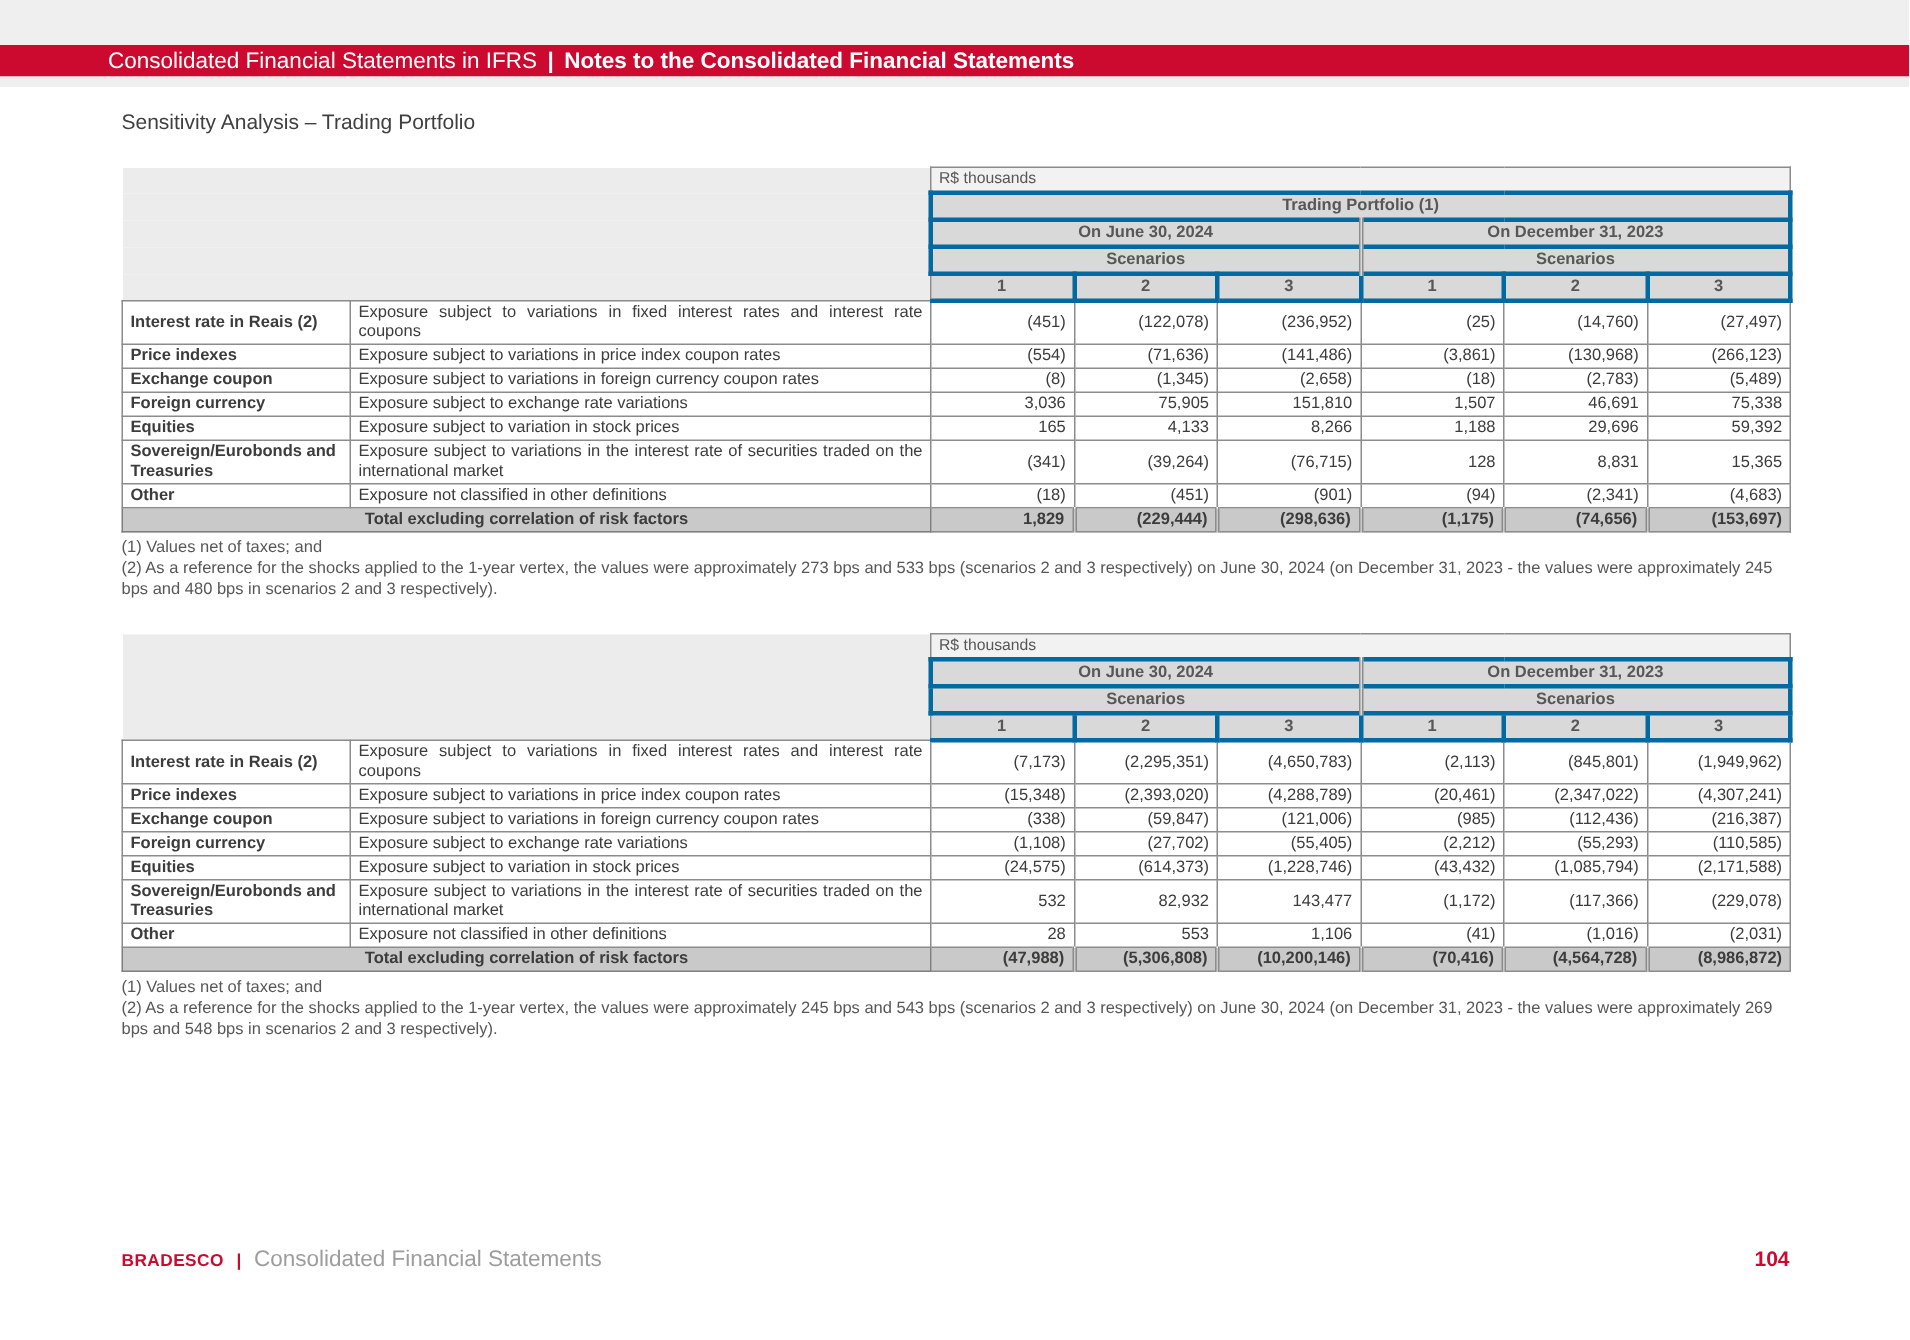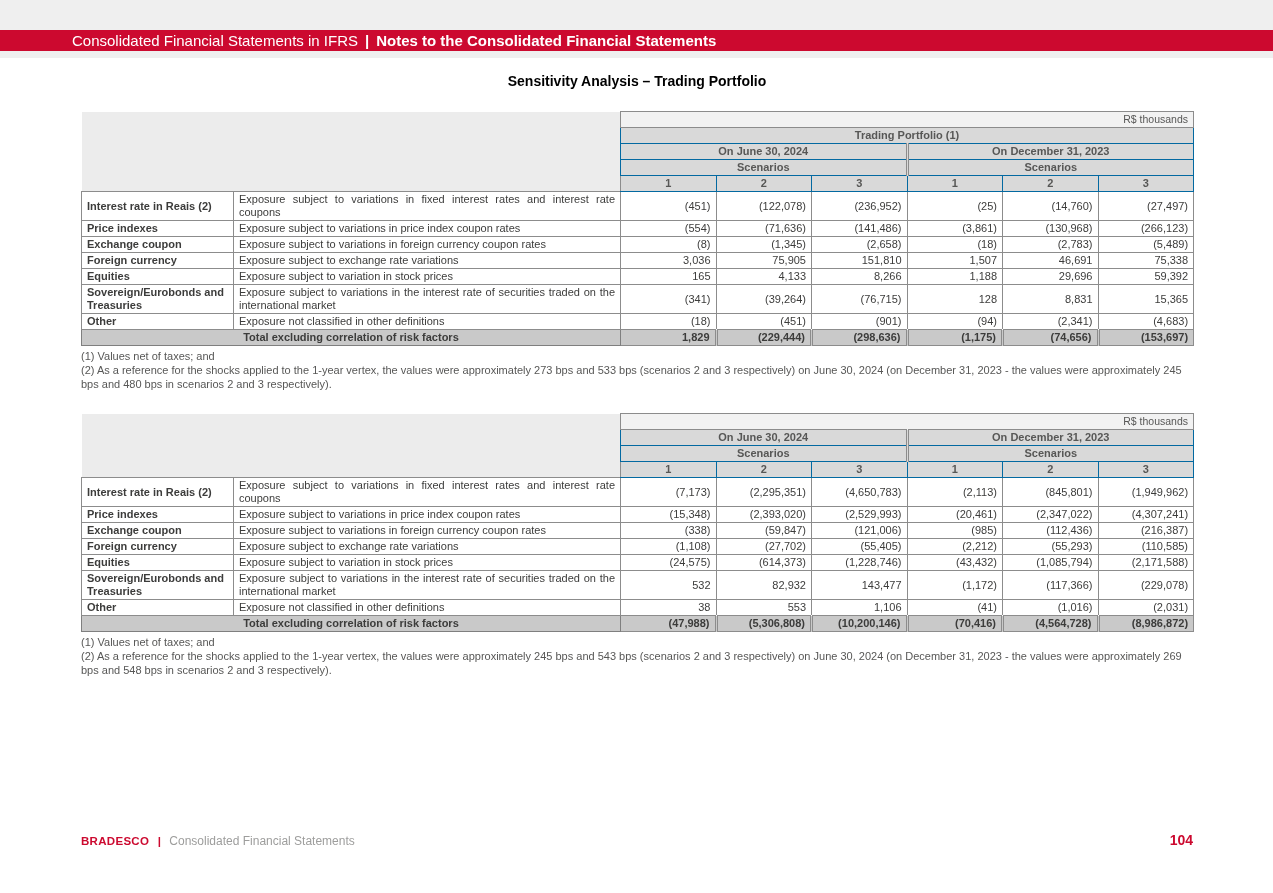--- a/index.html
+++ b/index.html
@@ -24,24 +24,23 @@
     white-space: nowrap;
   }
   .banner .sep { margin: 0 7px; font-weight: 700; }
   .banner .right { font-weight: 700; }
   .strip-sub { height: 7px; background: #efefef; }
 
   .content { padding: 0 80px 0 81px; }
 
   h2.section-title {
     font-size: 14px;
-    font-weight: 700;
-    color: #000000;
+    font-weight: 400;
+    color: #404040;
     margin: 15px 0 0 0;
-    text-align: center;
   }
   .section2 h2.section-title { margin-top: 52px; }
 
   table.sens {
     border-collapse: collapse;
     table-layout: fixed;
     width: 1112px;
     font-size: 11px;
     color: #3c3c3b;
     margin-top: 22px;
@@ -51,26 +50,26 @@
   col.c-num { width: 95.5px; }
 
   table.sens td, table.sens th { padding: 1px 5px; line-height: 13px; vertical-align: middle; }
 
   td.spacer { background: #ececec; border: 0; }
 
   .unit {
     border: 1px solid #8c8c8c;
     background: #f2f2f2;
     color: #575756;
-    text-align: right;
+    text-align: left;
     font-weight: 400;
     font-size: 10.5px;
   }
   th.grp, th.hdr {
-    border: 1px solid #0369a1;
+    border: 3px solid #0369a1;
     background: #d9d9d9;
     color: #575756;
     text-align: center;
     font-size: 11px;
     font-weight: 700;
   }
   .dbl { border-left: 3px double #8c8c8c !important; }
 
   tbody.rows td {
     border: 1px solid #8c8c8c;
@@ -96,21 +95,21 @@
     position: absolute;
     left: 81px;
     right: 80px;
     top: 831px;
     display: flex;
     justify-content: space-between;
     align-items: baseline;
   }
   .brand { color: #cc092f; font-weight: 700; font-size: 11.5px; letter-spacing: 0.3px; }
   .fsep { color: #cc092f; font-weight: 700; font-size: 11.5px; margin: 0 4px; }
-  .fdoc { color: #9d9d9c; font-size: 12px; }
+  .fdoc { color: #9d9d9c; font-size: 15px; }
   .page-num { color: #cc092f; font-weight: 700; font-size: 14px; }
 </style>
 </head>
 <body>
 
 <div class="page">
 
   <div class="strip-top"></div>
 
   <div class="banner">
@@ -304,21 +303,21 @@
               <td class="num">(4,650,783)</td>
               <td class="num">(2,113)</td>
               <td class="num">(845,801)</td>
               <td class="num">(1,949,962)</td>
             </tr>
             <tr>
               <td class="factor">Price indexes</td>
               <td class="definition">Exposure subject to variations in price index coupon rates</td>
               <td class="num first">(15,348)</td>
               <td class="num">(2,393,020)</td>
-              <td class="num">(2,529,993)</td>
+              <td class="num">(4,288,789)</td>
               <td class="num">(20,461)</td>
               <td class="num">(2,347,022)</td>
               <td class="num">(4,307,241)</td>
             </tr>
             <tr>
               <td class="factor">Exchange coupon</td>
               <td class="definition">Exposure subject to variations in foreign currency coupon rates</td>
               <td class="num first">(338)</td>
               <td class="num">(59,847)</td>
               <td class="num">(121,006)</td>
@@ -352,21 +351,21 @@
               <td class="num first">532</td>
               <td class="num">82,932</td>
               <td class="num">143,477</td>
               <td class="num">(1,172)</td>
               <td class="num">(117,366)</td>
               <td class="num">(229,078)</td>
             </tr>
             <tr>
               <td class="factor">Other</td>
               <td class="definition">Exposure not classified in other definitions</td>
-              <td class="num first">38</td>
+              <td class="num first">28</td>
               <td class="num">553</td>
               <td class="num">1,106</td>
               <td class="num">(41)</td>
               <td class="num">(1,016)</td>
               <td class="num">(2,031)</td>
             </tr>
           </tbody>
         <tfoot>
           <tr>
             <td class="total-label" colspan="2">Total excluding correlation of risk factors</td>

